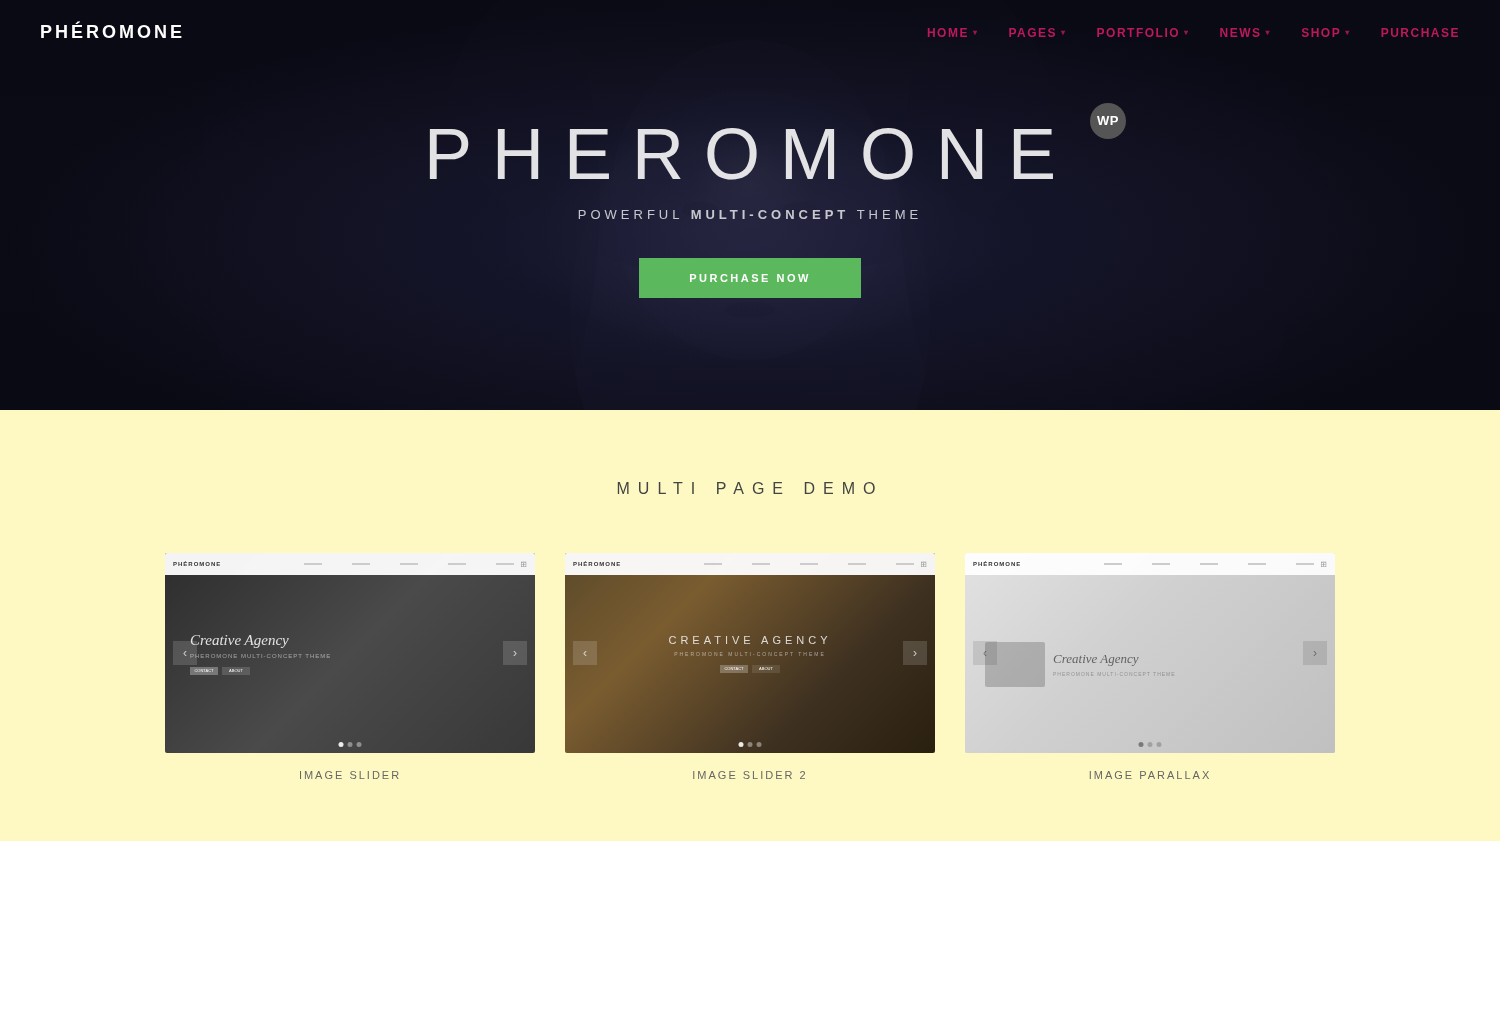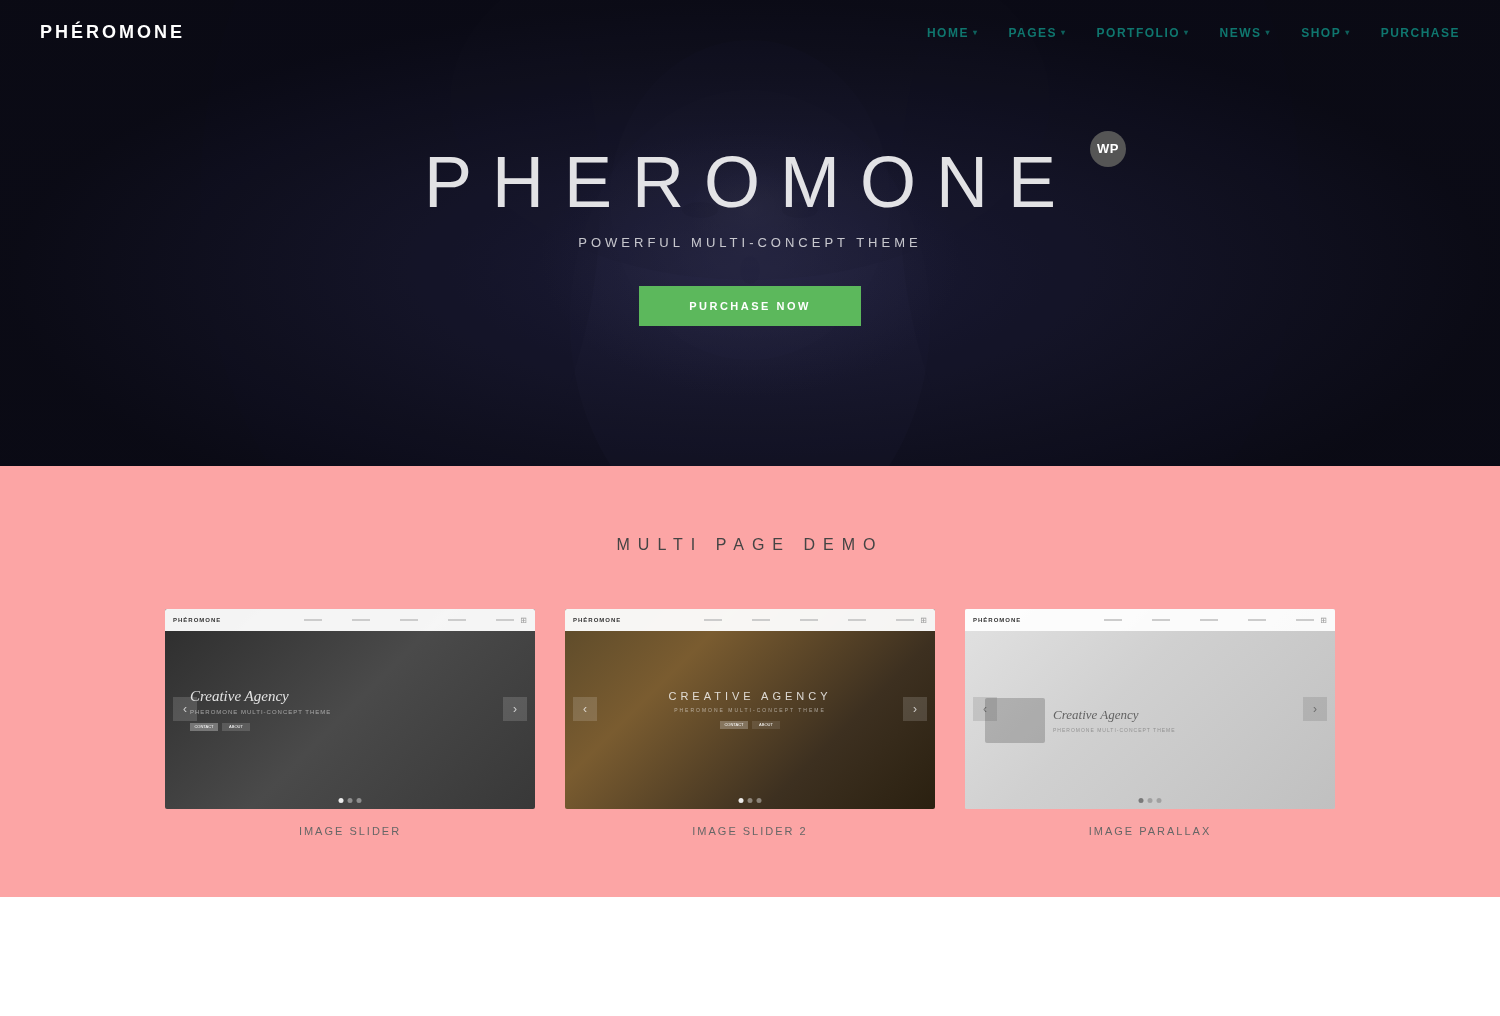--- a/index.html
+++ b/index.html
@@ -22,40 +22,40 @@
       letter-spacing: 3px;
       color: #fff;
       text-transform: uppercase;
     }
     nav {
       display: flex;
       align-items: center;
       gap: 30px;
     }
     nav .nav-item {
-      color: #0f766e;
+      color: #be185d;
       font-size: 12px;
       font-weight: 600;
       letter-spacing: 1.5px;
       text-transform: uppercase;
       cursor: pointer;
       display: flex;
       align-items: center;
       gap: 4px;
     }
     nav .nav-item .chevron {
       font-size: 8px;
       opacity: 0.8;
     }
 
     
     .hero {
       position: relative;
       width: 100%;
-      height: 466px;
+      height: 410px;
       background: linear-gradient(to bottom, #1a1a2e 0%, #16213e 30%, #0f3460 60%, #1a1a2e 100%);
       display: flex;
       flex-direction: column;
       align-items: center;
       justify-content: center;
       overflow: hidden;
     }
     .hero-bg {
       position: absolute;
       inset: 0;
@@ -104,41 +104,41 @@
       letter-spacing: 0.5px;
     }
     .hero-subtitle {
       font-size: 13px;
       letter-spacing: 4px;
       color: rgba(255,255,255,0.75);
       margin-top: 12px;
       text-transform: uppercase;
     }
     .hero-subtitle strong {
-      font-weight: 400;
+      font-weight: 700;
       letter-spacing: 4px;
     }
     .purchase-btn {
       margin-top: 36px;
       padding: 14px 50px;
       background: #5cb85c;
       color: #fff;
       font-size: 11px;
       font-weight: 700;
       letter-spacing: 2.5px;
       text-transform: uppercase;
       border: none;
       cursor: pointer;
       display: inline-block;
     }
 
     
     .demos-section {
       padding: 70px 40px 60px;
-      background: #fca5a5;
+      background: #fef9c3;
     }
     .demos-title {
       text-align: center;
       font-size: 16px;
       font-weight: 400;
       letter-spacing: 8px;
       color: #444;
       text-transform: uppercase;
       margin-bottom: 55px;
     }

